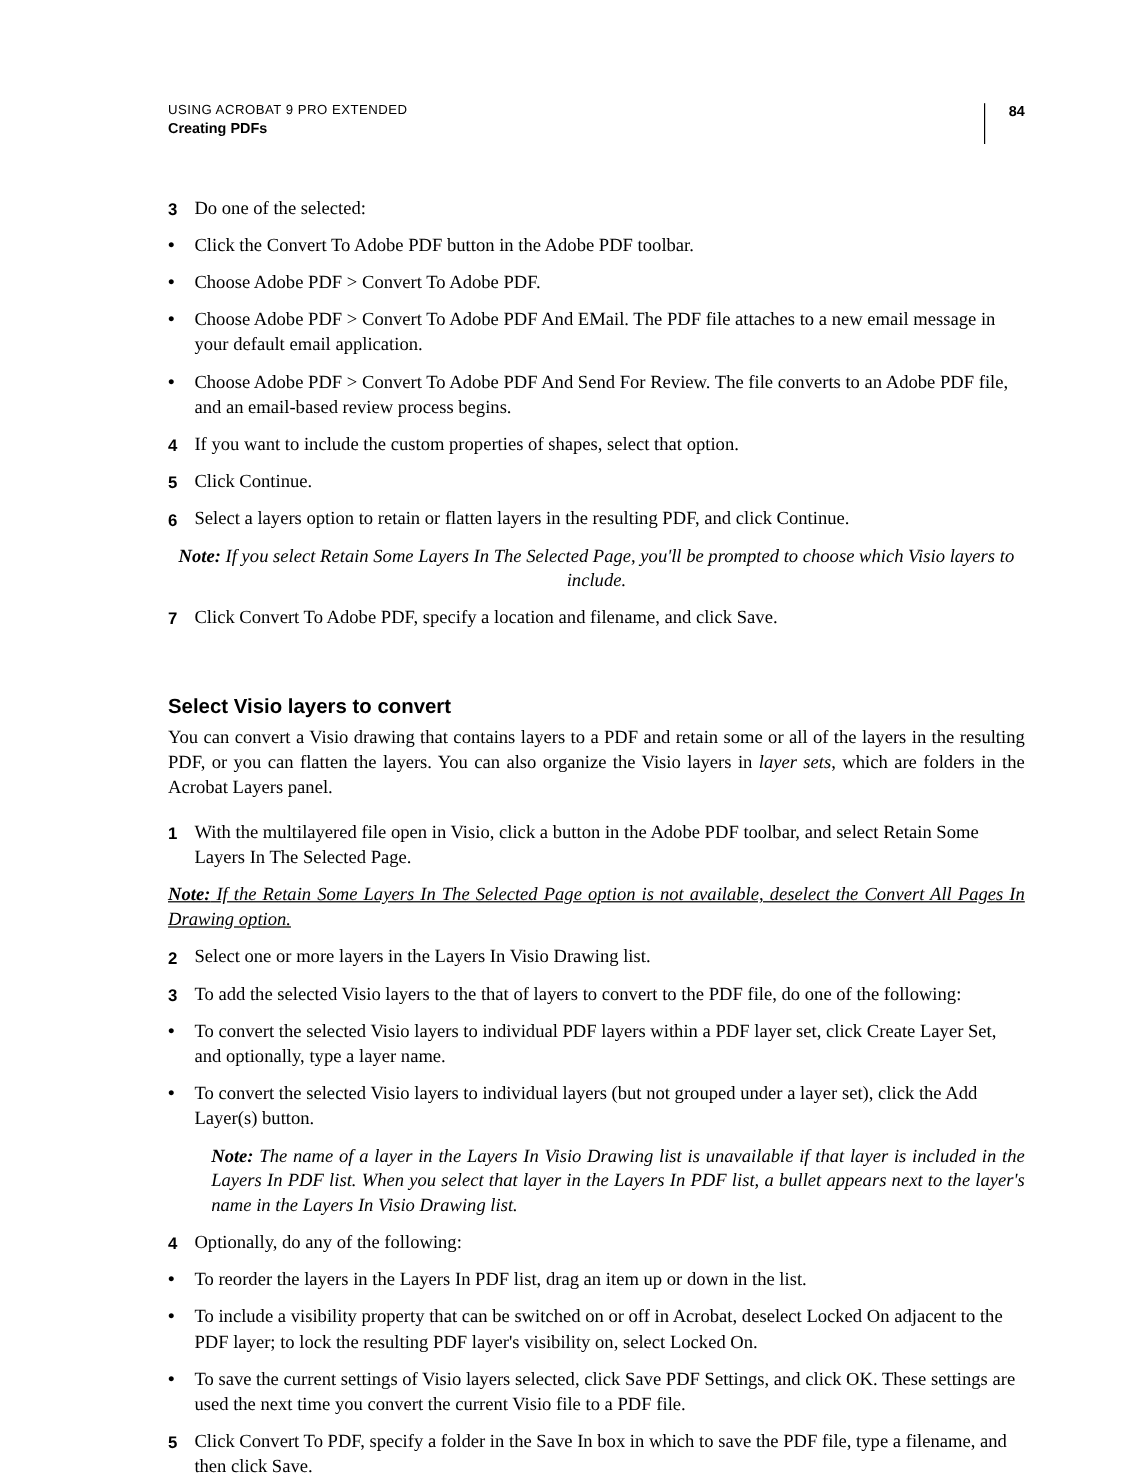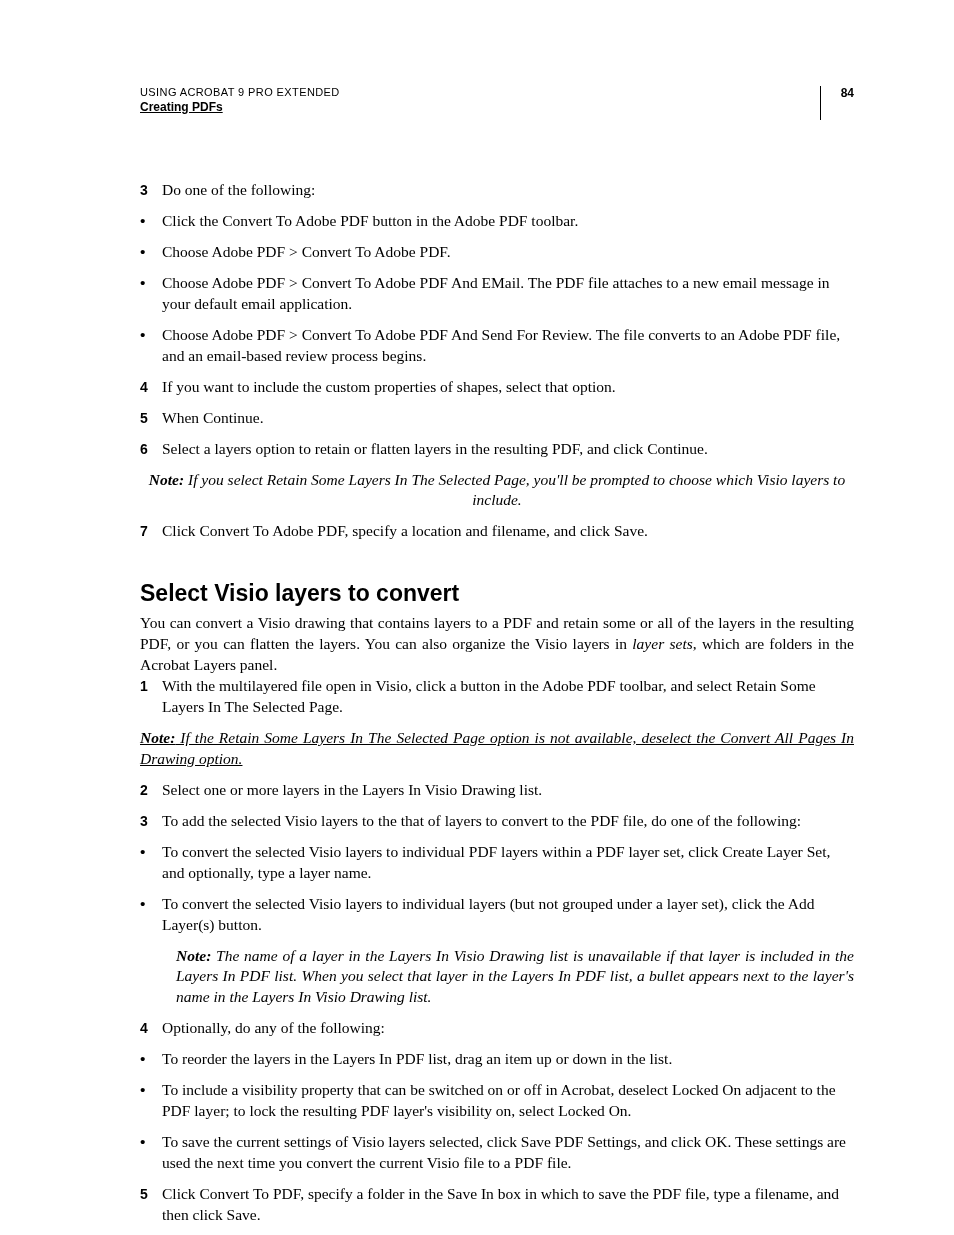--- a/index.html
+++ b/index.html
@@ -18,22 +18,21 @@
   .header {
     font-family: "Myriad Pro", "Helvetica Neue", Arial, sans-serif;
     font-size: 11px;
     letter-spacing: 0.4px;
     margin-bottom: 2px;
   }
   .header-sub {
     font-family: "Myriad Pro", "Helvetica Neue", Arial, sans-serif;
     font-size: 12px;
     font-weight: 700;
-    margin-bottom: 66px;
-    text-decoration: underline;
+    margin-bottom: 50px;
   }
   .page-num {
     position: absolute;
     top: 86px;
     right: 100px;
     font-family: "Myriad Pro", Arial, sans-serif;
     font-size: 12px;
     font-weight: 700;
     border-left: 1px solid #000;
     padding-left: 20px;
@@ -73,46 +72,46 @@
   .note-label {
     font-weight: 700;
     font-style: italic;
   }
   .note-body {
     font-style: italic;
   }
   .section-heading {
     font-family: "Myriad Pro", "Helvetica Neue", Arial, sans-serif;
     font-weight: 700;
-    font-size: 23px;
-    margin-top: 38px;
+    font-size: 17px;
+    margin-top: 53px;
     margin-bottom: 6px;
   }
   .para {
     font-size: 15.5px;
     line-height: 1.35;
-    margin-bottom: 0;
+    margin-bottom: 16px;
     text-align: justify;
   }
   .layer-sets {
     font-style: italic;
   }
 </style>
 </head>
 <body>
 
 <div class="page">
 
   <div class="page-num">84</div>
   <div class="header">USING ACROBAT 9 PRO EXTENDED</div>
   <div class="header-sub">Creating PDFs</div>
 
   <div class="item">
     <div class="marker">3</div>
-    <div class="item-text">Do one of the following:</div>
+    <div class="item-text">Do one of the selected:</div>
   </div>
 
   <div class="item">
     <div class="bullet">•</div>
     <div class="item-text">Click the Convert To Adobe PDF button in the Adobe PDF toolbar.</div>
   </div>
   <div class="item">
     <div class="bullet">•</div>
     <div class="item-text">Choose Adobe PDF &gt; Convert To Adobe PDF.</div>
   </div>
@@ -124,21 +123,21 @@
     <div class="bullet">•</div>
     <div class="item-text">Choose Adobe PDF &gt; Convert To Adobe PDF And Send For Review. The file converts to an Adobe PDF file, and an email-based review process begins.</div>
   </div>
 
   <div class="item">
     <div class="marker">4</div>
     <div class="item-text">If you want to include the custom properties of shapes, select that option.</div>
   </div>
   <div class="item">
     <div class="marker">5</div>
-    <div class="item-text">When Continue.</div>
+    <div class="item-text">Click Continue.</div>
   </div>
   <div class="item">
     <div class="marker">6</div>
     <div class="item-text">Select a layers option to retain or flatten layers in the resulting PDF, and click Continue.</div>
   </div>
 
   <div class="note">
     <span class="note-label">Note:</span><span class="note-body"> If you select Retain Some Layers In The Selected Page, you'll be prompted to choose which Visio layers to include.</span>
   </div>
 

